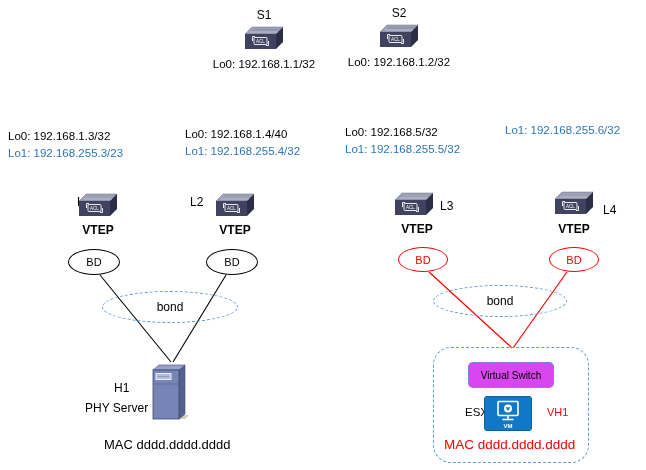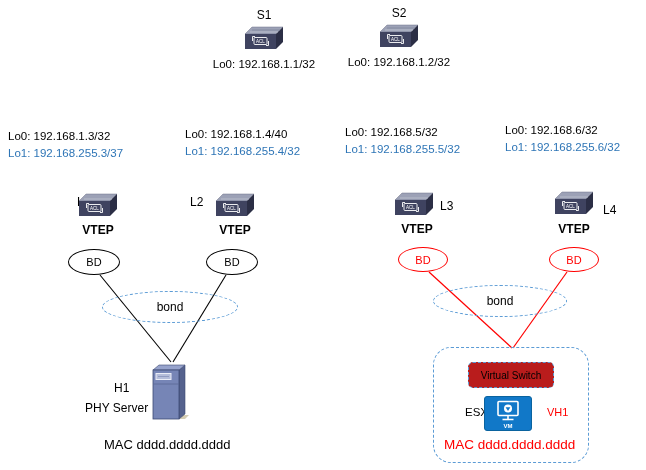--- a/index.html
+++ b/index.html
@@ -27,21 +27,21 @@
     border:1.5px dashed #5B9BD5;border-radius:50%;
     display:flex;align-items:center;justify-content:center;
     font-size:12px;box-sizing:border-box;
   }
   .esxi-box{
     border:1.6px dashed #5B9BD5;border-radius:18px;box-sizing:border-box;
   }
   .vswitch-box{
     border:1.4px dashed #5B9BD5;border-radius:5px;box-sizing:border-box;
     display:flex;align-items:center;justify-content:center;
-    font-size:10px;background:#b91c1c;white-space:nowrap;
+    font-size:10px;background:#d946ef;white-space:nowrap;
   }
   .mac{font-size:13px;white-space:nowrap;}
   .mac.red{color:#FF0000;font-size:13.5px;}
   .red-text{color:#FF0000;}
   .vh1{font-size:11px;font-weight:400;white-space:nowrap;text-align:right;}
 </style>
 </head>
 <body>
 
 <div class="canvas">
@@ -80,32 +80,31 @@
       <rect x="10" y="11.5" width="13" height="7" fill="none" stroke="#FFFFFF" stroke-width="0.9" rx="1"></rect>
       <text x="16.5" y="16.8" font-size="4.5" fill="#FFFFFF" text-anchor="middle" font-family="Liberation Sans, sans-serif">ACL</text>
       <polyline points="8.5,15 8.5,10.5 11,10.5" fill="none" stroke="#FFFFFF" stroke-width="0.9"></polyline>
       <polyline points="24.5,15 24.5,19.5 22,19.5" fill="none" stroke="#FFFFFF" stroke-width="0.9"></polyline>
     </svg>
     <div class="lo-line">Lo0: 192.168.1.2/32</div>
   </div>
 
   <div class="abs lo-group" style="left:8px;top:128px;">
     <div class="lo-line">Lo0: 192.168.1.3/32</div>
-    <div class="lo-line lo1">Lo1: 192.168.255.3/37</div>
+    <div class="lo-line lo1">Lo1: 192.168.255.3/23</div>
   </div>
   <div class="abs lo-group" style="left:185px;top:126px;">
     <div class="lo-line">Lo0: 192.168.1.4/40</div>
     <div class="lo-line lo1">Lo1: 192.168.255.4/32</div>
   </div>
   <div class="abs lo-group" style="left:345px;top:124px;">
     <div class="lo-line">Lo0: 192.168.5/32</div>
     <div class="lo-line lo1">Lo1: 192.168.255.5/32</div>
   </div>
   <div class="abs lo-group" style="left:505px;top:122px;">
-    <div class="lo-line">Lo0: 192.168.6/32</div>
     <div class="lo-line lo1">Lo1: 192.168.255.6/32</div>
   </div>
 
   <div class="abs node-label" style="left:53px;top:195px;margin-left:24px;">L1</div>
   <svg class="abs" style="left:78px;top:193px;" width="40" height="24" viewBox="0 0 40 24">
     <polygon points="1,8 8,1 39,1 32,8" fill="#9CA1B6" stroke="#6E7288" stroke-width="0.5"></polygon>
     <polygon points="32,8 39,1 39,16 32,23" fill="#2B2E45"></polygon>
     <rect x="1" y="8" width="31" height="15" fill="#3F4360"></rect>
     <line x1="6" y1="6" x2="34" y2="6" stroke="#C6C9D6" stroke-width="0.7"></line>
     <rect x="10" y="11.5" width="13" height="7" fill="none" stroke="#FFFFFF" stroke-width="0.9" rx="1"></rect>

